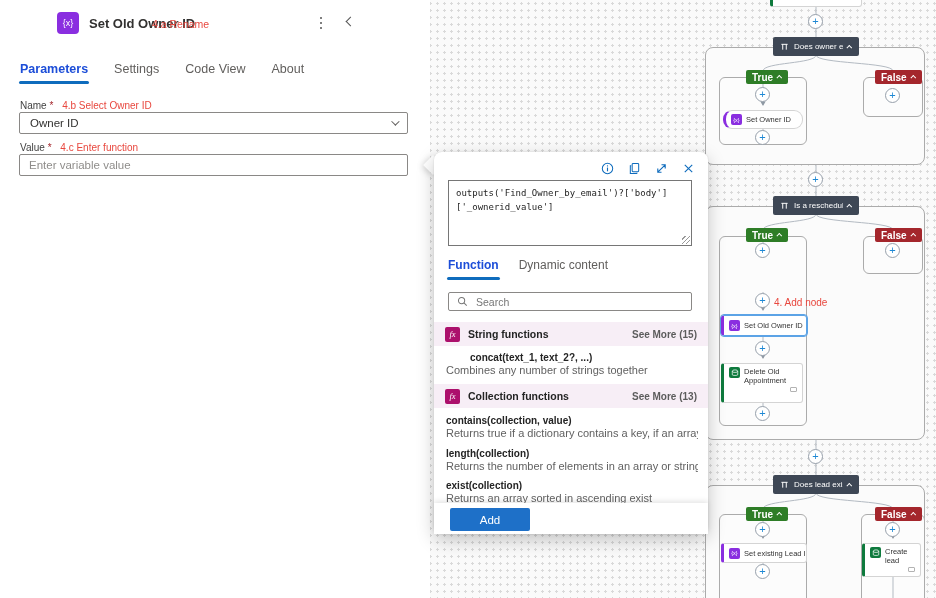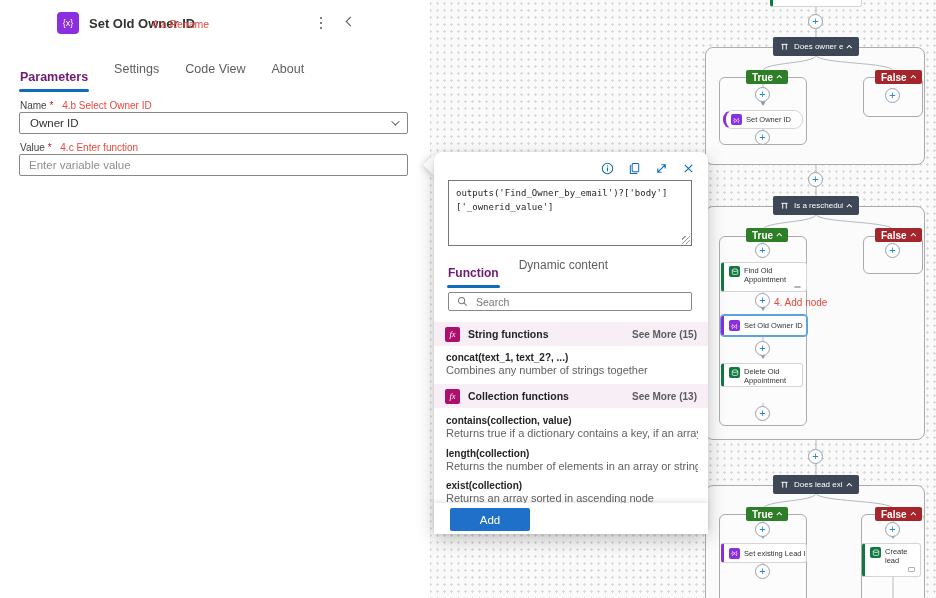--- a/index.html
+++ b/index.html
@@ -47,21 +47,21 @@
   .panel-title { position:absolute; left:89px; top:16px; font-size:13px; font-weight:bold; color:#323130; }
   .panel-note { position:absolute; top:18px; font-size:10.5px; color:#e8473e; }
   .note-a { left:152px; }
   .dots { position:absolute; left:314px; top:14px; width:14px; height:18px; display:flex; flex-direction:column;
     align-items:center; justify-content:center; gap:2.5px; cursor:pointer; }
   .dots i { width:2.5px; height:2.5px; border-radius:50%; background:#555; }
   .chev-left { position:absolute; left:347px; top:18px; width:7px; height:7px; border-left:1.4px solid #555;
     border-bottom:1.4px solid #555; transform:rotate(45deg); cursor:pointer; }
   .tabs { position:absolute; left:20px; top:62px; display:flex; gap:26px; font-size:12.5px; color:#605e5c; }
   .tab { cursor:pointer; position:relative; padding-bottom:8px; }
-  .tab.active { color:#701a75; font-weight:bold;margin-top:8px; }
+  .tab.active { color:#1d4ed8; font-weight:bold; }
   .tab.active::after { content:""; position:absolute; left:-1px; right:-1px; bottom:0; height:3px;
     background:#0f6cbd; border-radius:2px; }
   .flabel { position:absolute; left:20px; font-size:10px; color:#424242; }
   .flabel .req { color:#a4262c; }
   .flabel .ann { color:#e8473e; margin-left:6px; font-size:10px; }
   .select { position:absolute; left:19px; width:389px; height:22px; border:1px solid #8a8886; border-radius:2px;
     font-size:11.5px; color:#323130; display:flex; align-items:center; padding:0 10px; cursor:pointer; background:#fff; }
   .select .chev-down { margin-left:auto; width:6px; height:6px; border-right:1.3px solid #605e5c;
     border-bottom:1.3px solid #605e5c; transform:rotate(45deg) translateY(-2px); }
   .tinput { position:absolute; left:19px; width:389px; height:22px; border:1px solid #8a8886; border-radius:2px;
@@ -211,39 +211,27 @@
   <div class="plus" style="left:893px; top:530px;">+</div>
   <div class="plus" style="left:763px; top:572px;">+</div>
 
   <div class="fnode green" style="left:770px; top:-9px; width:92px; height:16px;"></div>
 
   <div class="fnode" style="left:723px; top:110px; width:80px; height:19px;border-radius:9px;">
     <span class="mini-icon purple">{x}</span>
     <span>Set Owner ID</span>
   </div>
 
-  <div class="fnode green tall" style="left:721px; top:262px; width:86px; height:30px;">
-    <div class="fnode-row">
-      <span class="mini-icon green">
-          <svg width="8" height="8" viewBox="0 0 10 10">
-            <ellipse cx="5" cy="2.7" rx="3.4" ry="1.6" fill="none" stroke="#fff" stroke-width="0.9"></ellipse>
-            <path d="M1.6,2.7 V7.3 C1.6,8.3 8.4,8.3 8.4,7.3 V2.7" fill="none" stroke="#fff" stroke-width="0.9"></path>
-          </svg>
-        </span>
-      <span>Find Old Appointment</span>
-    </div>
-    <span class="badge"></span>
-  </div>
 
   <div class="fnode sel" style="left:721px; top:315px; width:86px; height:21px;">
     <span class="mini-icon purple">{x}</span>
     <span>Set Old Owner ID</span>
   </div>
 
-  <div class="fnode green tall" style="left:721px; top:363px; width:82px; height:24px;">
+  <div class="fnode green tall" style="left:721px; top:363px; width:82px; height:40px;">
     <div class="fnode-row">
       <span class="mini-icon green">
           <svg width="8" height="8" viewBox="0 0 10 10">
             <ellipse cx="5" cy="2.7" rx="3.4" ry="1.6" fill="none" stroke="#fff" stroke-width="0.9"></ellipse>
             <path d="M1.6,2.7 V7.3 C1.6,8.3 8.4,8.3 8.4,7.3 V2.7" fill="none" stroke="#fff" stroke-width="0.9"></path>
           </svg>
         </span>
       <span>Delete Old Appointment</span>
     </div>
     <span class="badge"></span>
@@ -342,33 +330,33 @@
           <path d="M7.6,7.6 L10.6,10.6" stroke="#767676" stroke-width="1.1"></path>
         </svg>
       <input placeholder="Search" style="">
     </div>
 
     <div class="cat" style="top:170px;">
       <span class="fx-badge">fx</span>
       <span class="cat-title">String functions</span>
       <span class="see-more">See More (15)</span>
     </div>
-    <div class="fn-sig" style="top:200px;">concat(text_1, text_2?, ...)</div>
+    <div class="fn-sig" style="top:200px;margin-left:24px;">concat(text_1, text_2?, ...)</div>
     <div class="fn-desc" style="top:212px;">Combines any number of strings together</div>
 
     <div class="cat" style="top:232px;">
       <span class="fx-badge">fx</span>
       <span class="cat-title">Collection functions</span>
       <span class="see-more">See More (13)</span>
     </div>
     <div class="fn-sig" style="top:263px;">contains(collection, value)</div>
     <div class="fn-desc" style="top:275px;">Returns true if a dictionary contains a key, if an array contains a valu...</div>
     <div class="fn-sig" style="top:296px;">length(collection)</div>
     <div class="fn-desc" style="top:308px;text-align:center;">Returns the number of elements in an array or string</div>
     <div class="fn-sig" style="top:328px;">exist(collection)</div>
-    <div class="fn-desc" style="top:340px;">Returns an array sorted in ascending node</div>
+    <div class="fn-desc" style="top:340px;">Returns an array sorted in ascending exist</div>
 
     <div class="pop-footer">
       <button class="add-btn">Add</button>
     </div>
   </div>
 
 </div>
 
 </body></html>

